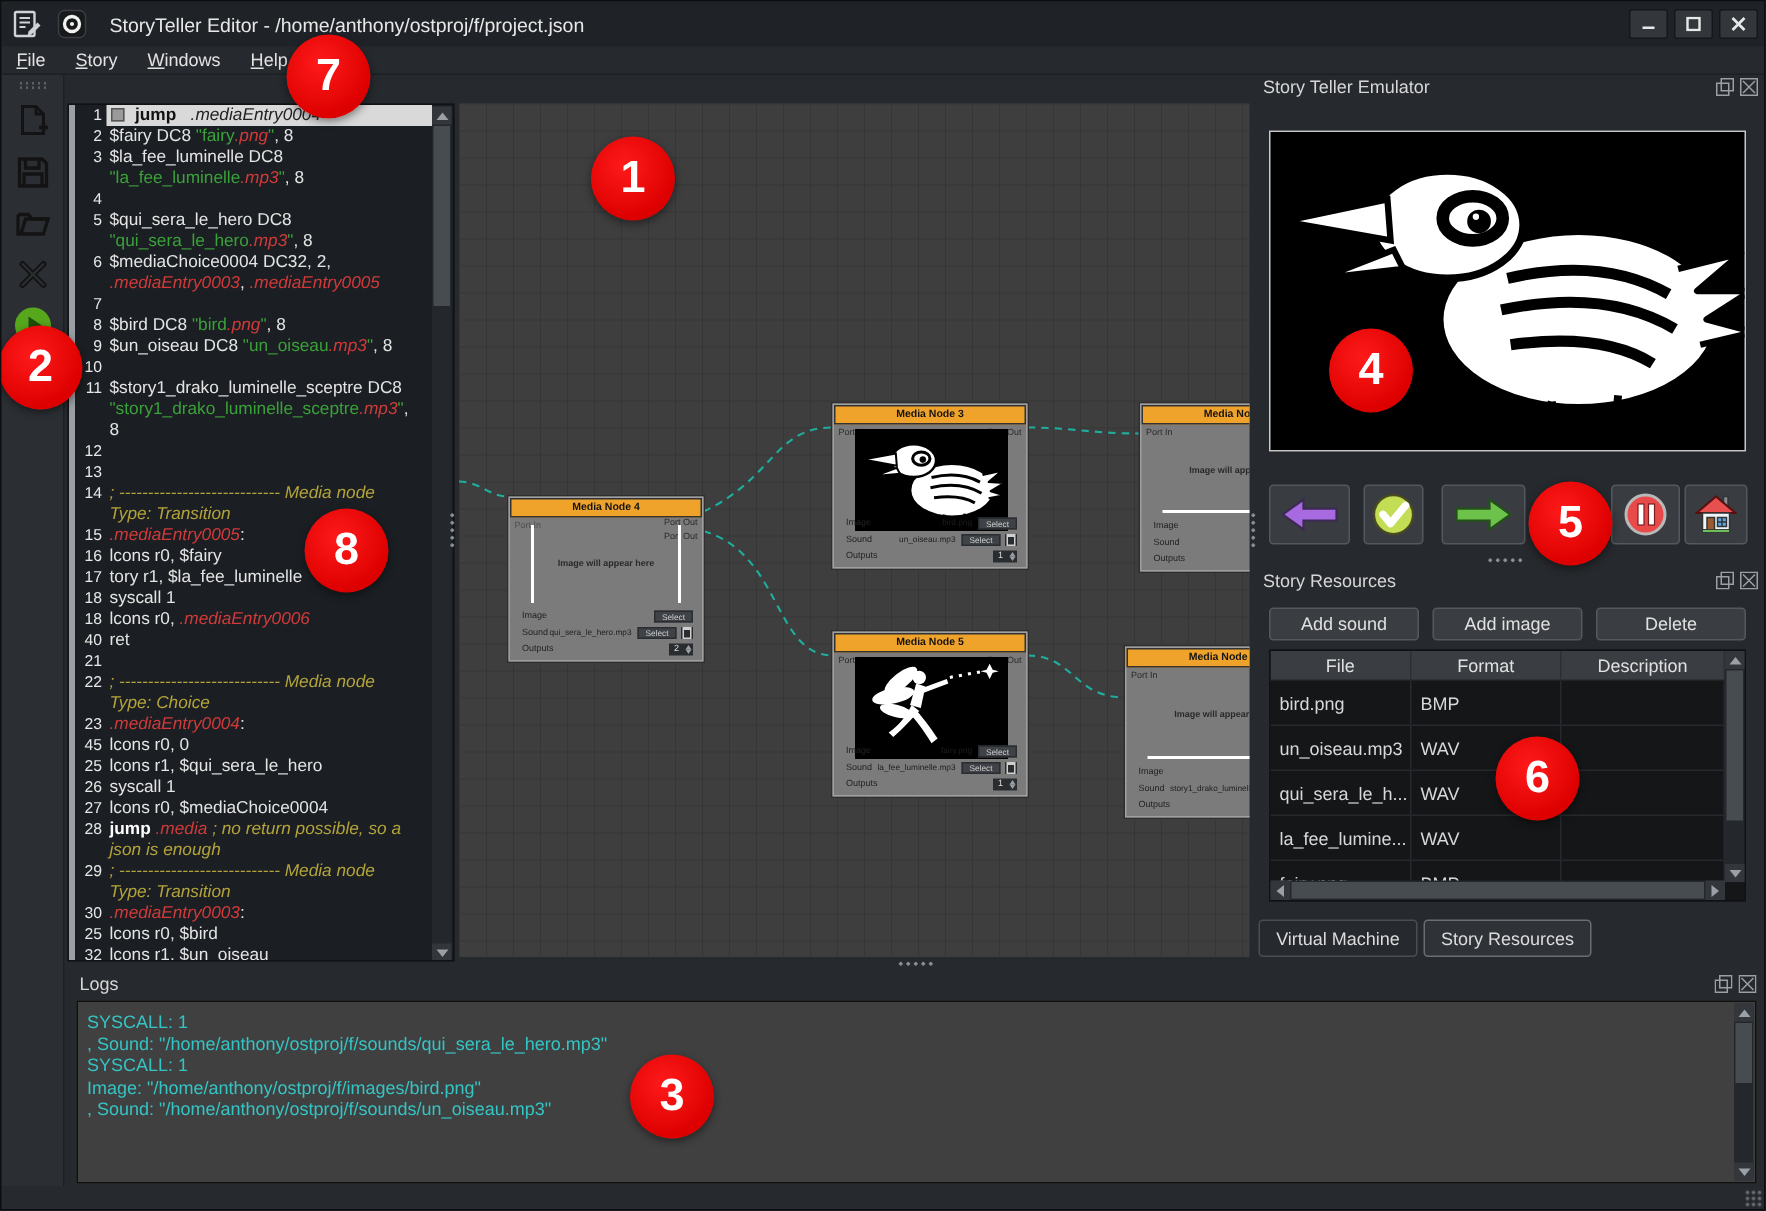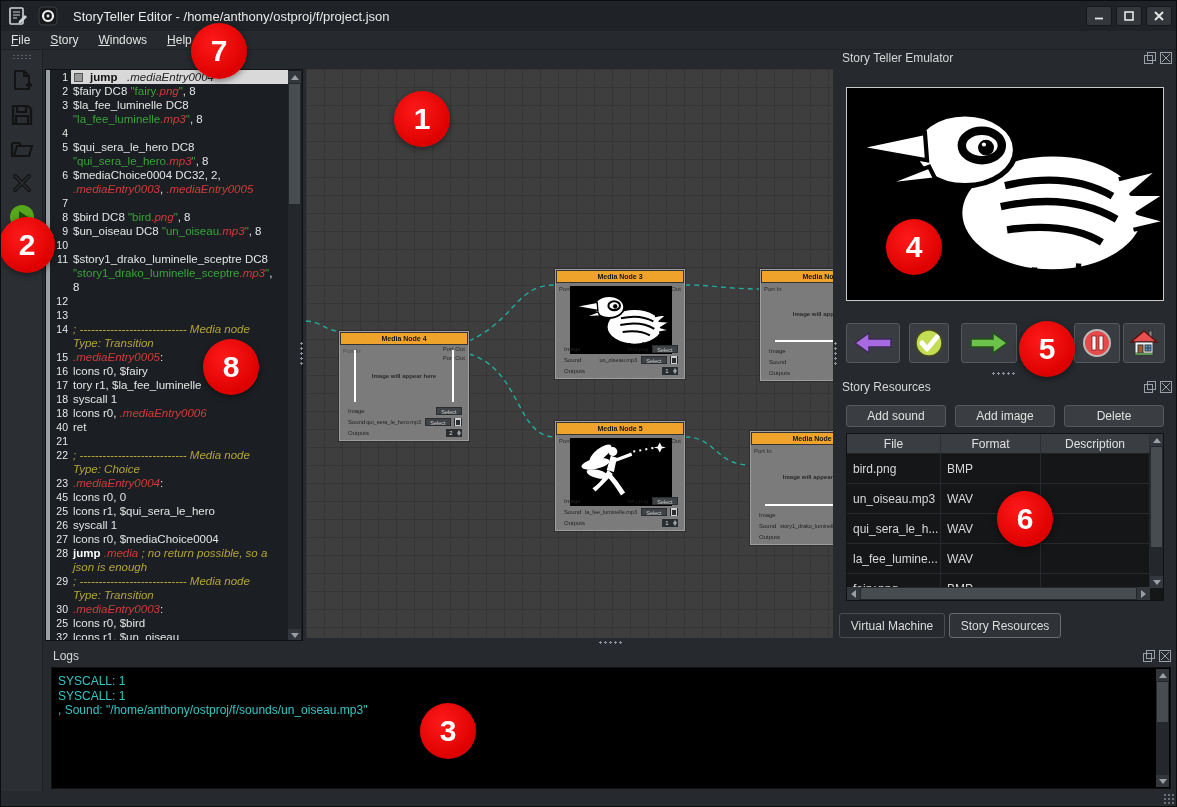--- a/index.html
+++ b/index.html
@@ -107,21 +107,21 @@
         white-space:nowrap; overflow:hidden; }
   .c-file { width:94px; } .c-fmt { width:100px; } .c-desc { flex:1; }
   #res-vscroll { position:absolute; right:0; top:0; width:13px; height:154px; background:#24282c; }
   #res-hscroll { position:absolute; left:0; bottom:0; right:13px; height:13px; background:#24282c; display:flex; }
   .tab { position:absolute; top:612px; height:25px; border:1px solid #4a4e52; border-radius:3px;
          background:#26292d; color:#dcdcdc; font-size:12px; display:flex; align-items:center; justify-content:center; }
   .tab.active { background:#2f3337; border-color:#6a6e72; }
 
   
   #dock-logs-title { left:52px; top:648px; width:1118px; }
-  #logs { left:50px; top:666px; width:1120px; height:122px; background:#000000; border:1px solid #0e1012; }
+  #logs { left:50px; top:666px; width:1120px; height:122px; background:#404040; border:1px solid #0e1012; }
   .logline { font-size:12px; line-height:14.5px; color:#35c4c4; white-space:pre; padding-left:6px; }
   #logs-scroll { position:absolute; right:1px; top:1px; width:13px; height:118px; background:#24282c; }
 
   
   #statusbar { left:0; top:790px; width:1177px; height:17px; background:#26292d; }
   #grip { position:absolute; right:3px; bottom:3px; width:12px; height:12px;
           background-image:radial-gradient(#6a7075 1px, transparent 1.2px); background-size:4px 4px; }
 
   
   .ann { position:absolute; width:56px; height:56px; border-radius:50%;
@@ -566,21 +566,23 @@
         <rect x="0.5" y="3.5" width="8" height="8"></rect>
       </svg></span>
   <span class="dticon"><svg width="12" height="12" viewBox="0 0 12 12" fill="none" stroke="#9aa0a5">
         <rect x="0.5" y="0.5" width="11" height="11"></rect>
         <path d="M2 2l8 8M10 2l-8 8"></path>
       </svg></span>
 </div>
 <div class="abs" id="logs">
   <div style="padding-top:6px;margin-right:14px">
       <div class="logline">SYSCALL: 1</div>
+      <div class="logline">, Sound: "/home/anthony/ostproj/f/sounds/qui_sera_le_hero.mp3"</div>
       <div class="logline">SYSCALL: 1</div>
+      <div class="logline">Image: "/home/anthony/ostproj/f/images/bird.png"</div>
       <div class="logline">, Sound: "/home/anthony/ostproj/f/sounds/un_oiseau.mp3"</div>
     </div>
   <div id="logs-scroll">
     <div class="sb-arrow">
         <span class="tri-up"></span>
       </div>
     <div class="sb-thumb" style="height:40px"></div>
     <div class="sb-arrow" style="position:absolute;bottom:0">
         <span class="tri-dn"></span>
       </div>

